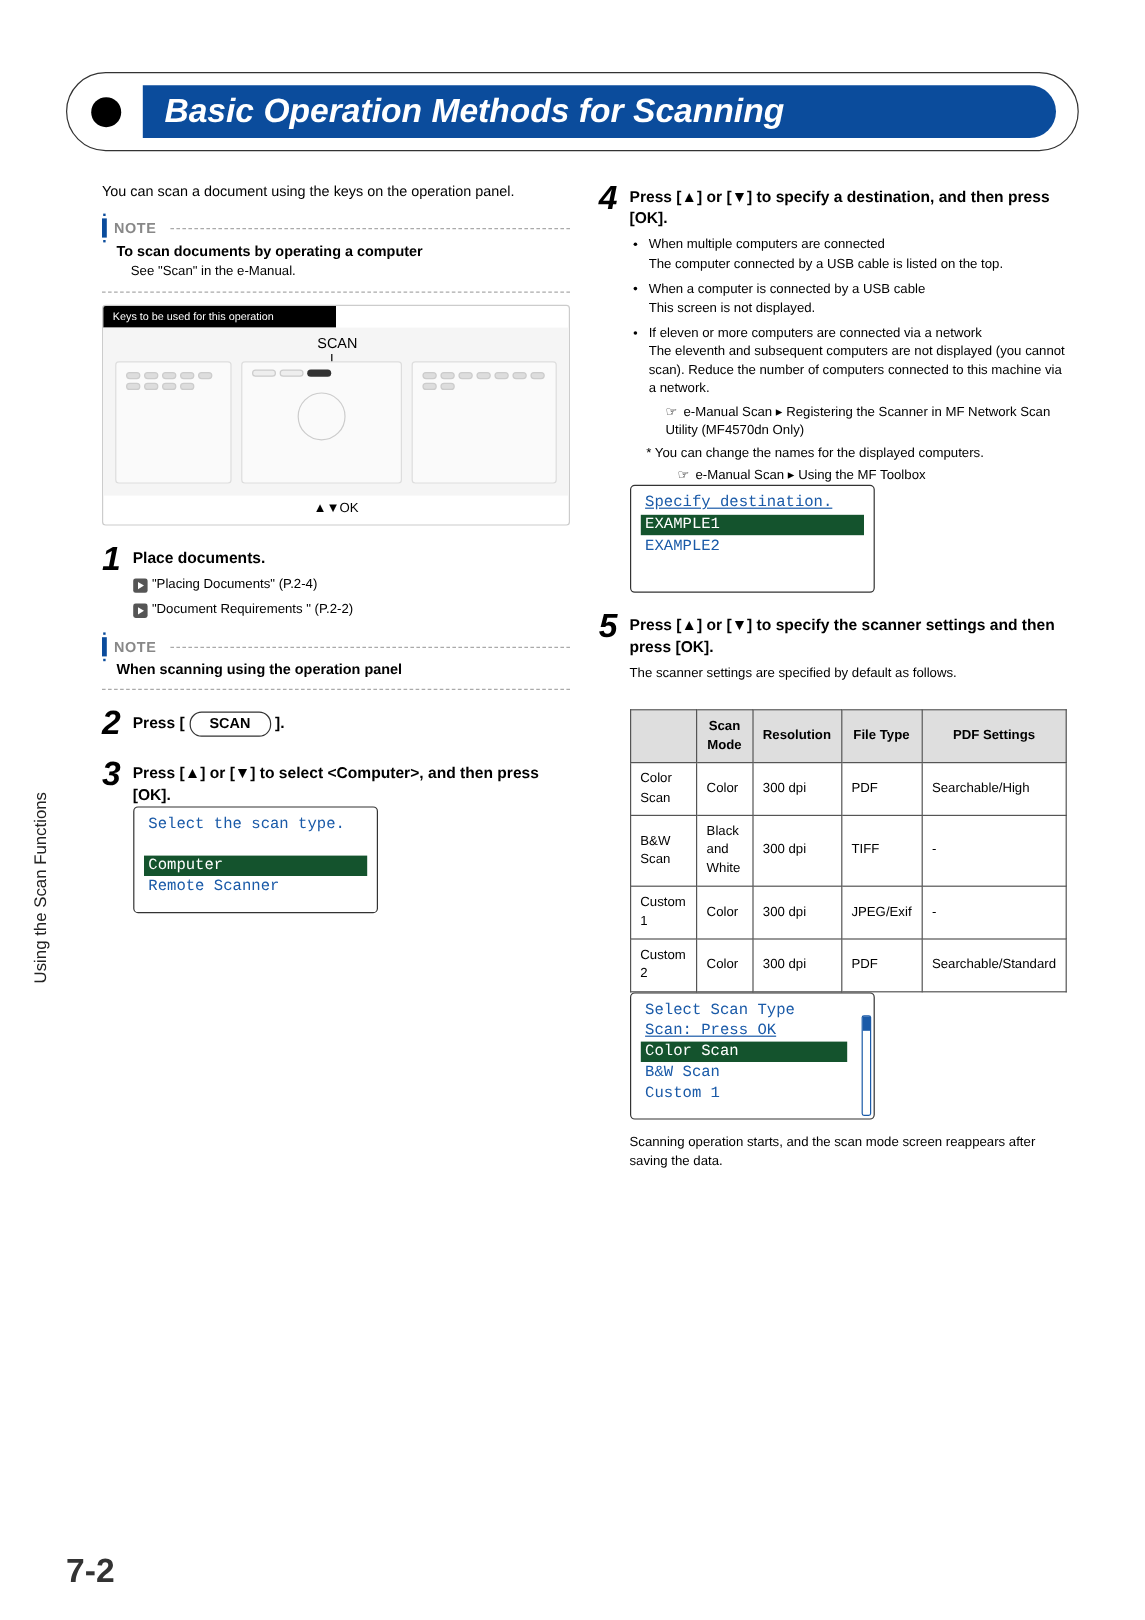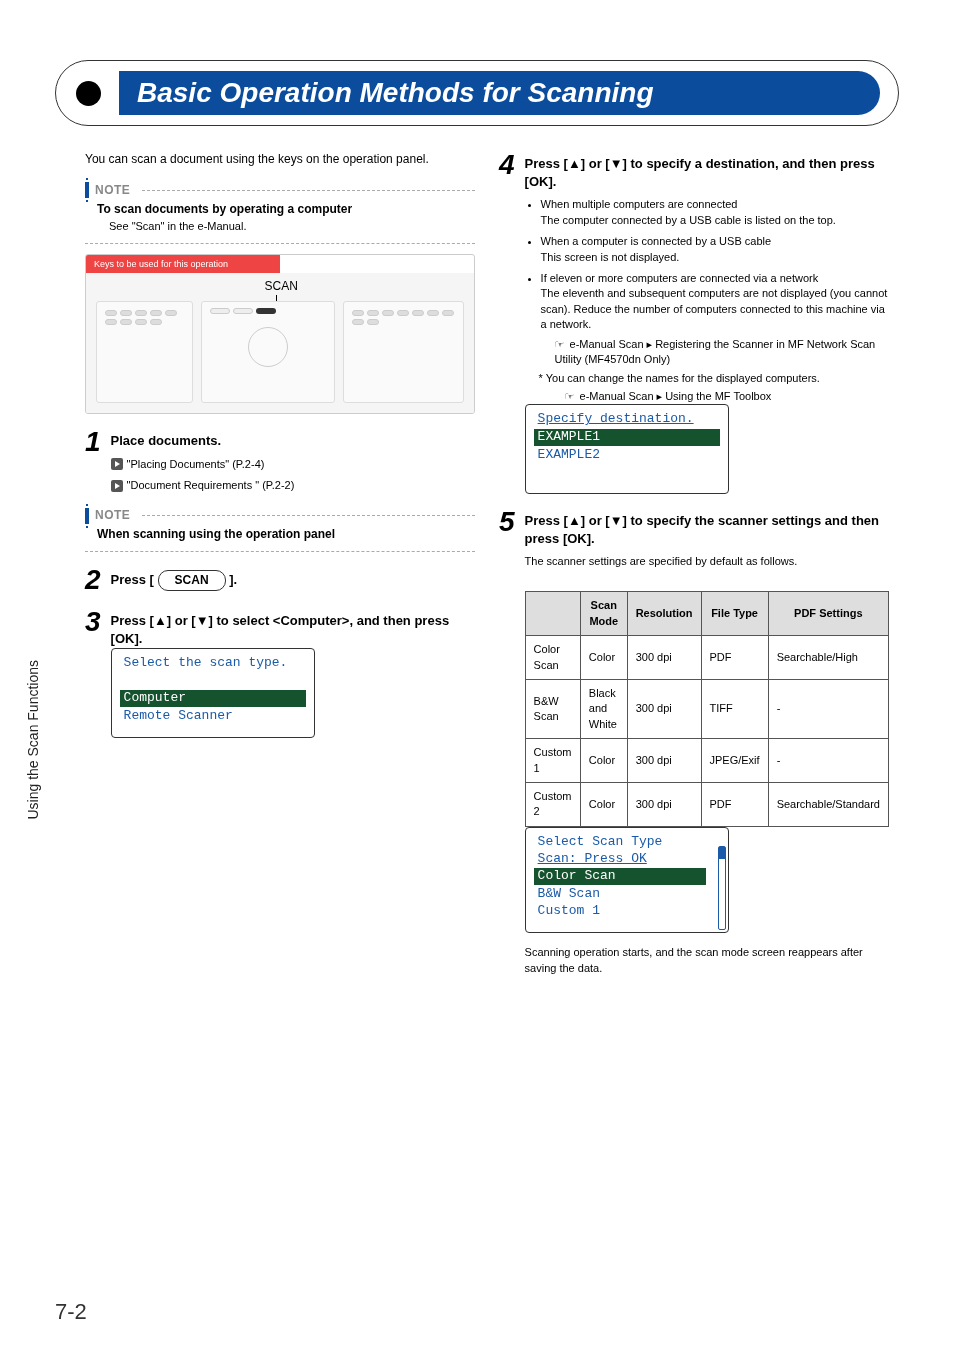--- a/index.html
+++ b/index.html
@@ -18,22 +18,23 @@
       top: 660px;
       transform: rotate(180deg);
       writing-mode: vertical-rl;
       font-size: 14px;
       color: #222;
     }
     .page-number {
       position: absolute;
       left: 55px;
       bottom: 25px;
-      font-size: 22px;
+      font-size: 28px;
       color: #333;
+      font-weight: bold;
     }
     .title-banner {
       border: 1px solid #333;
       border-radius: 45px;
       padding: 10px 18px 10px 18px;
       display: flex;
       align-items: center;
       margin-left: 35px;
       margin-bottom: 25px;
     }
@@ -103,21 +104,21 @@
       margin-top: 8px;
       margin-bottom: 10px;
     }
     .key-diagram {
       border: 1px solid #ccc;
       border-radius: 3px;
       margin-top: 10px;
       overflow: hidden;
     }
     .key-diagram-header {
-      background: #ef4444;
+      background: #000000;
       color: #fff;
       font-size: 9px;
       padding: 3px 8px;
       width: 50%;
     }
     .key-diagram-body {
       height: 140px;
       position: relative;
       background: #f5f5f5;
     }
@@ -355,20 +356,21 @@
               <div class="tiny-btn"></div>
                 <div class="tiny-btn"></div>
                 <div class="tiny-btn"></div>
               <div class="tiny-btn"></div>
                 <div class="tiny-btn"></div>
                 <div class="tiny-btn"></div>
             </div>
           </div>
         </div>
       </div>
+      <div class="ok-label">▲▼OK</div>
     </div>
 
     <div class="step">
       <div class="step-num">1</div>
       <div class="step-body">
         <div class="step-title">Place documents.</div>
         <div class="ref-link">
           <span class="ref-icon"></span>
           <span>"Placing Documents" (P.2-4)</span>
         </div>

